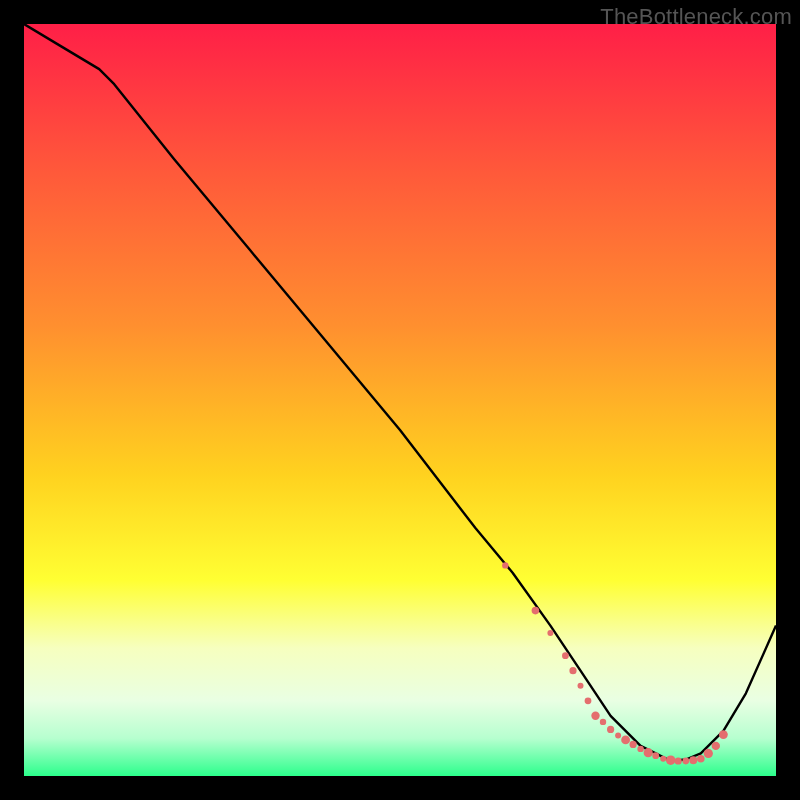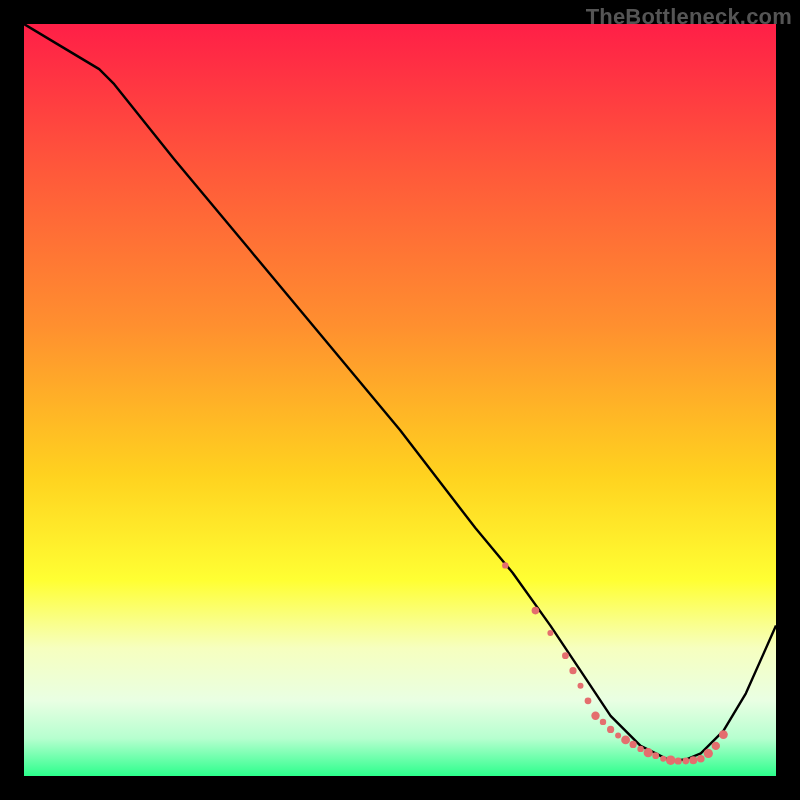--- a/index.html
+++ b/index.html
@@ -8,21 +8,20 @@
     width: 800px;
     height: 800px;
     background: #000;
     overflow: hidden;
   }
   .wrap {
     position: relative;
     width: 800px;
     height: 800px;
     background: #000;
-    font-weight: bold;
   }
   .plot {
     position: absolute;
     left: 24px;
     top: 24px;
     width: 752px;
     height: 752px;
   }
   .watermark {
     position: absolute;

